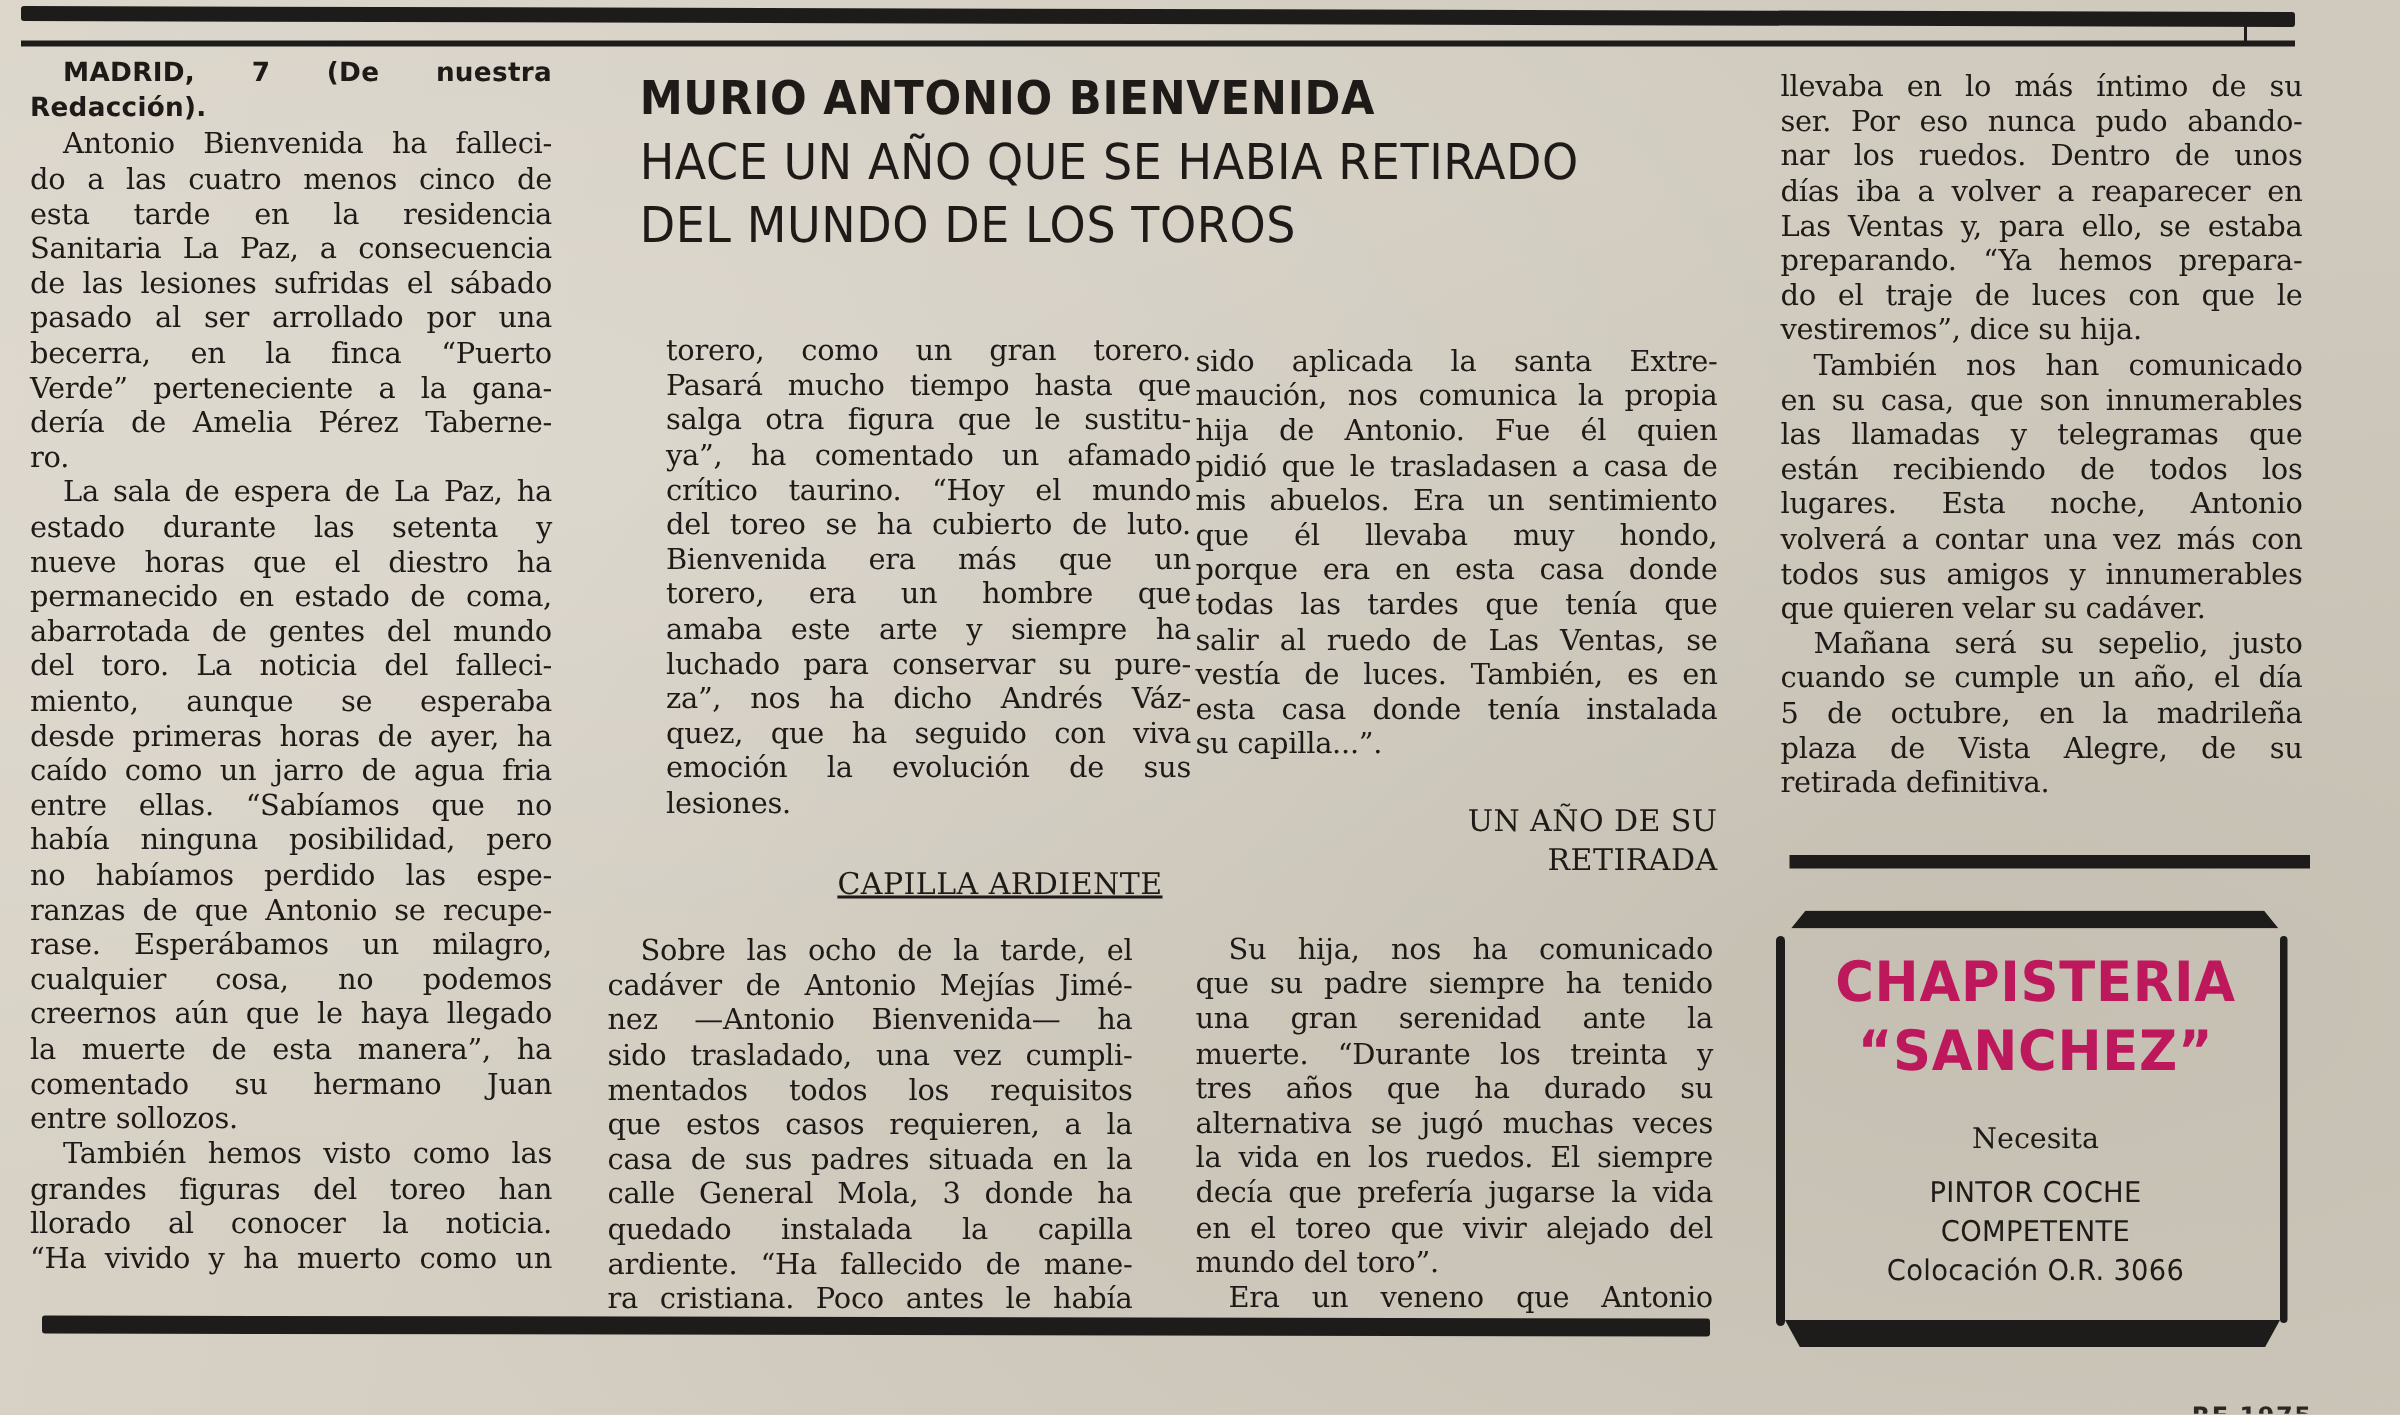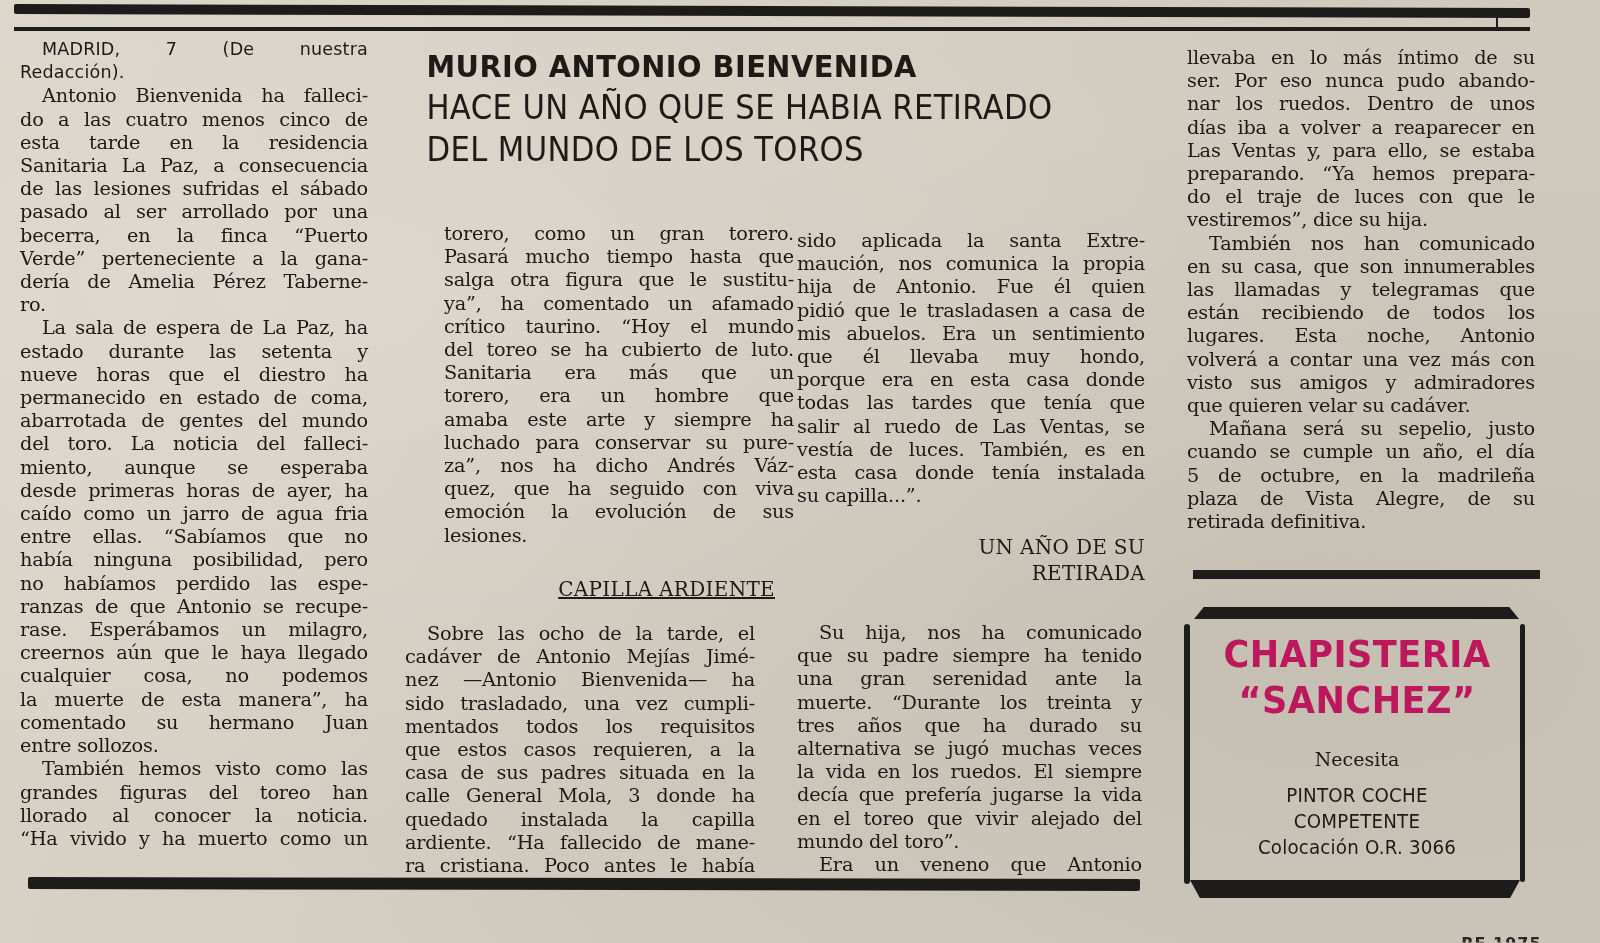--- a/index.html
+++ b/index.html
@@ -55,21 +55,21 @@
     .line {
       display: block;
       text-align: justify;
       text-align-last: justify;
       white-space: nowrap;
     }
     .line.last { text-align-last: left; }
     .line.indent { padding-left: 22px; }
     .dateline {
       font-family: "DejaVu Sans", sans-serif;
-      font-weight: normal;
+      font-weight: bold;
       font-size: 17.5px;
       letter-spacing: 0.2px;
     }
     .col1 { left: 20px; top: 38px; width: 348px; }
     .col2 { left: 405px; top: 222px; width: 350px; margin-left: 39px; }
     .col3 { left: 797px; top: 229px; width: 348px; }
     .col4 { left: 1187px; top: 46px; width: 348px; }
 
     .headline {
       position: absolute;
@@ -237,39 +237,39 @@
     <span class="line">abarrotada de gentes del mundo</span>
     <span class="line">del toro. La noticia del falleci-</span>
     <span class="line">miento, aunque se esperaba</span>
     <span class="line">desde primeras horas de ayer, ha</span>
     <span class="line">caído como un jarro de agua fria</span>
     <span class="line">entre ellas. “Sabíamos que no</span>
     <span class="line">había ninguna posibilidad, pero</span>
     <span class="line">no habíamos perdido las espe-</span>
     <span class="line">ranzas de que Antonio se recupe-</span>
     <span class="line">rase. Esperábamos un milagro,</span>
+    <span class="line">cualquier cosa, no podemos</span>
     <span class="line">creernos aún que le haya llegado</span>
-    <span class="line">cualquier cosa, no podemos</span>
     <span class="line">la muerte de esta manera”, ha</span>
     <span class="line">comentado su hermano Juan</span>
     <span class="line last">entre sollozos.</span>
     <span class="line indent">También hemos visto como las</span>
     <span class="line">grandes figuras del toreo han</span>
     <span class="line">llorado al conocer la noticia.</span>
     <span class="line">“Ha vivido y ha muerto como un</span>
   </div>
 
   <div class="col col2">
     <span class="line">torero, como un gran torero.</span>
     <span class="line">Pasará mucho tiempo hasta que</span>
     <span class="line">salga otra figura que le sustitu-</span>
     <span class="line">ya”, ha comentado un afamado</span>
     <span class="line">crítico taurino. “Hoy el mundo</span>
     <span class="line">del toreo se ha cubierto de luto.</span>
-    <span class="line">Sanitaria era más que un</span>
+    <span class="line">Bienvenida era más que un</span>
     <span class="line">torero, era un hombre que</span>
     <span class="line">amaba este arte y siempre ha</span>
     <span class="line">luchado para conservar su pure-</span>
     <span class="line">za”, nos ha dicho Andrés Váz-</span>
     <span class="line">quez, que ha seguido con viva</span>
     <span class="line">emoción la evolución de sus</span>
     <span class="line last">lesiones.</span>
   </div>
 
   <div class="subhead sub-capilla">CAPILLA ARDIENTE</div>
@@ -330,21 +330,21 @@
     <span class="line">Las Ventas y, para ello, se estaba</span>
     <span class="line">preparando. “Ya hemos prepara-</span>
     <span class="line">do el traje de luces con que le</span>
     <span class="line last">vestiremos”, dice su hija.</span>
     <span class="line indent">También nos han comunicado</span>
     <span class="line">en su casa, que son innumerables</span>
     <span class="line">las llamadas y telegramas que</span>
     <span class="line">están recibiendo de todos los</span>
     <span class="line">lugares. Esta noche, Antonio</span>
     <span class="line">volverá a contar una vez más con</span>
-    <span class="line">visto sus amigos y admiradores</span>
+    <span class="line">todos sus amigos y innumerables</span>
     <span class="line last">que quieren velar su cadáver.</span>
     <span class="line indent">Mañana será su sepelio, justo</span>
     <span class="line">cuando se cumple un año, el día</span>
     <span class="line">5 de octubre, en la madrileña</span>
     <span class="line">plaza de Vista Alegre, de su</span>
     <span class="line last">retirada definitiva.</span>
   </div>
 
   <div class="rule-right"></div>
 

